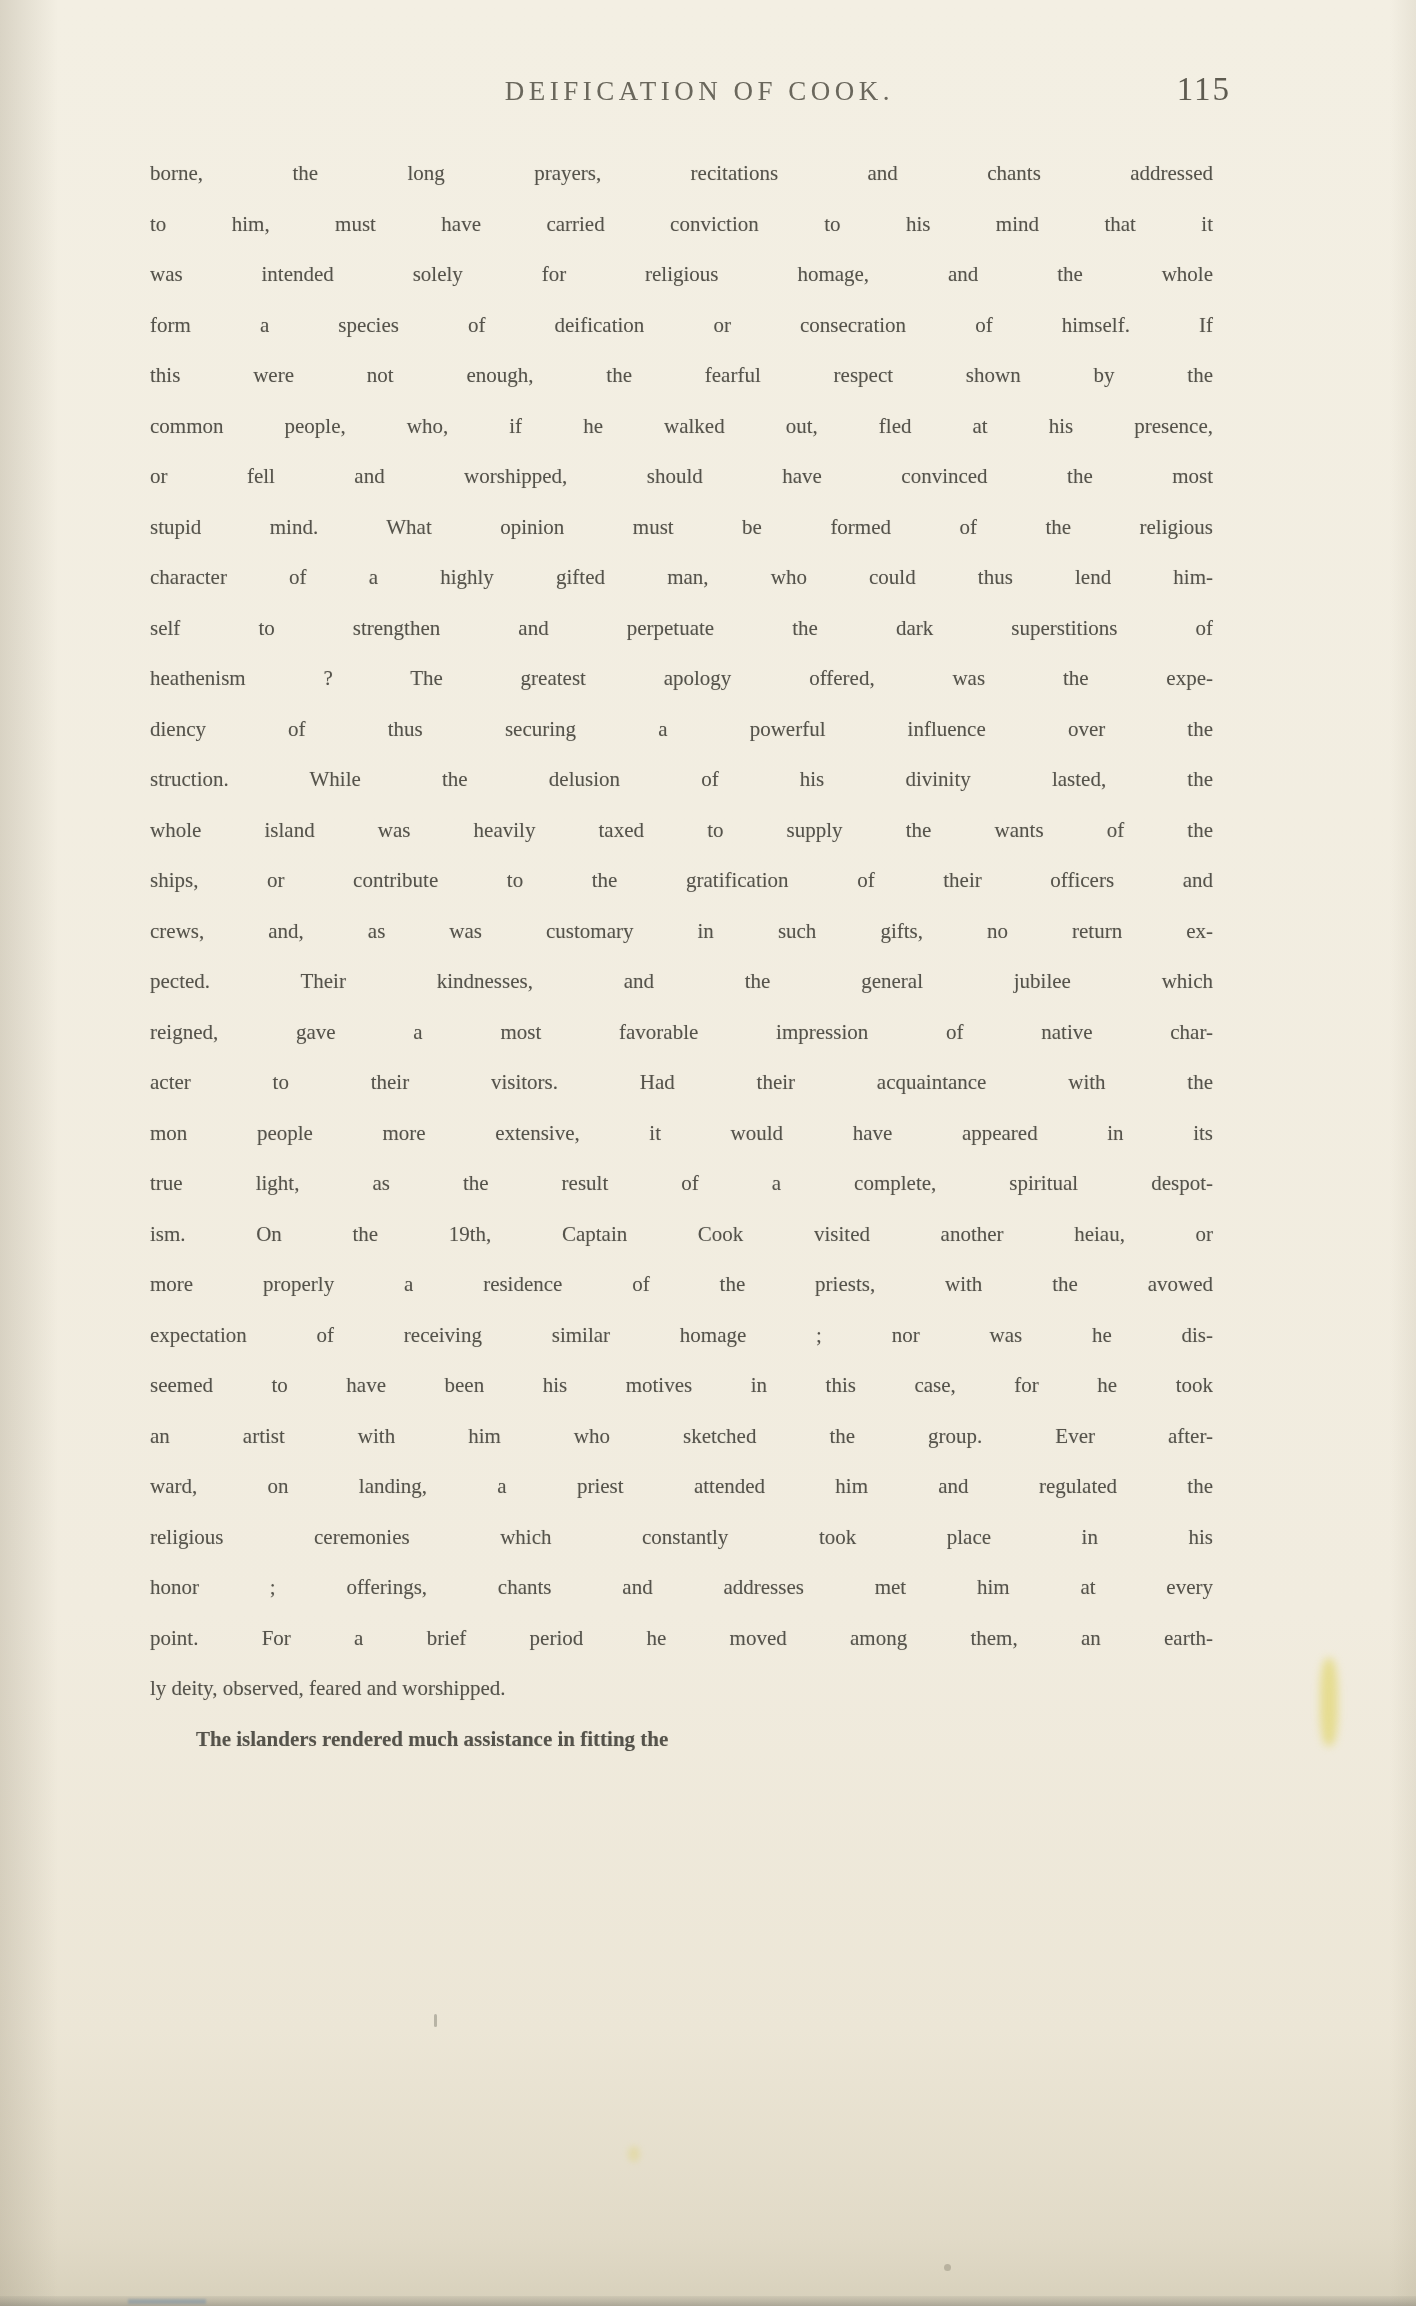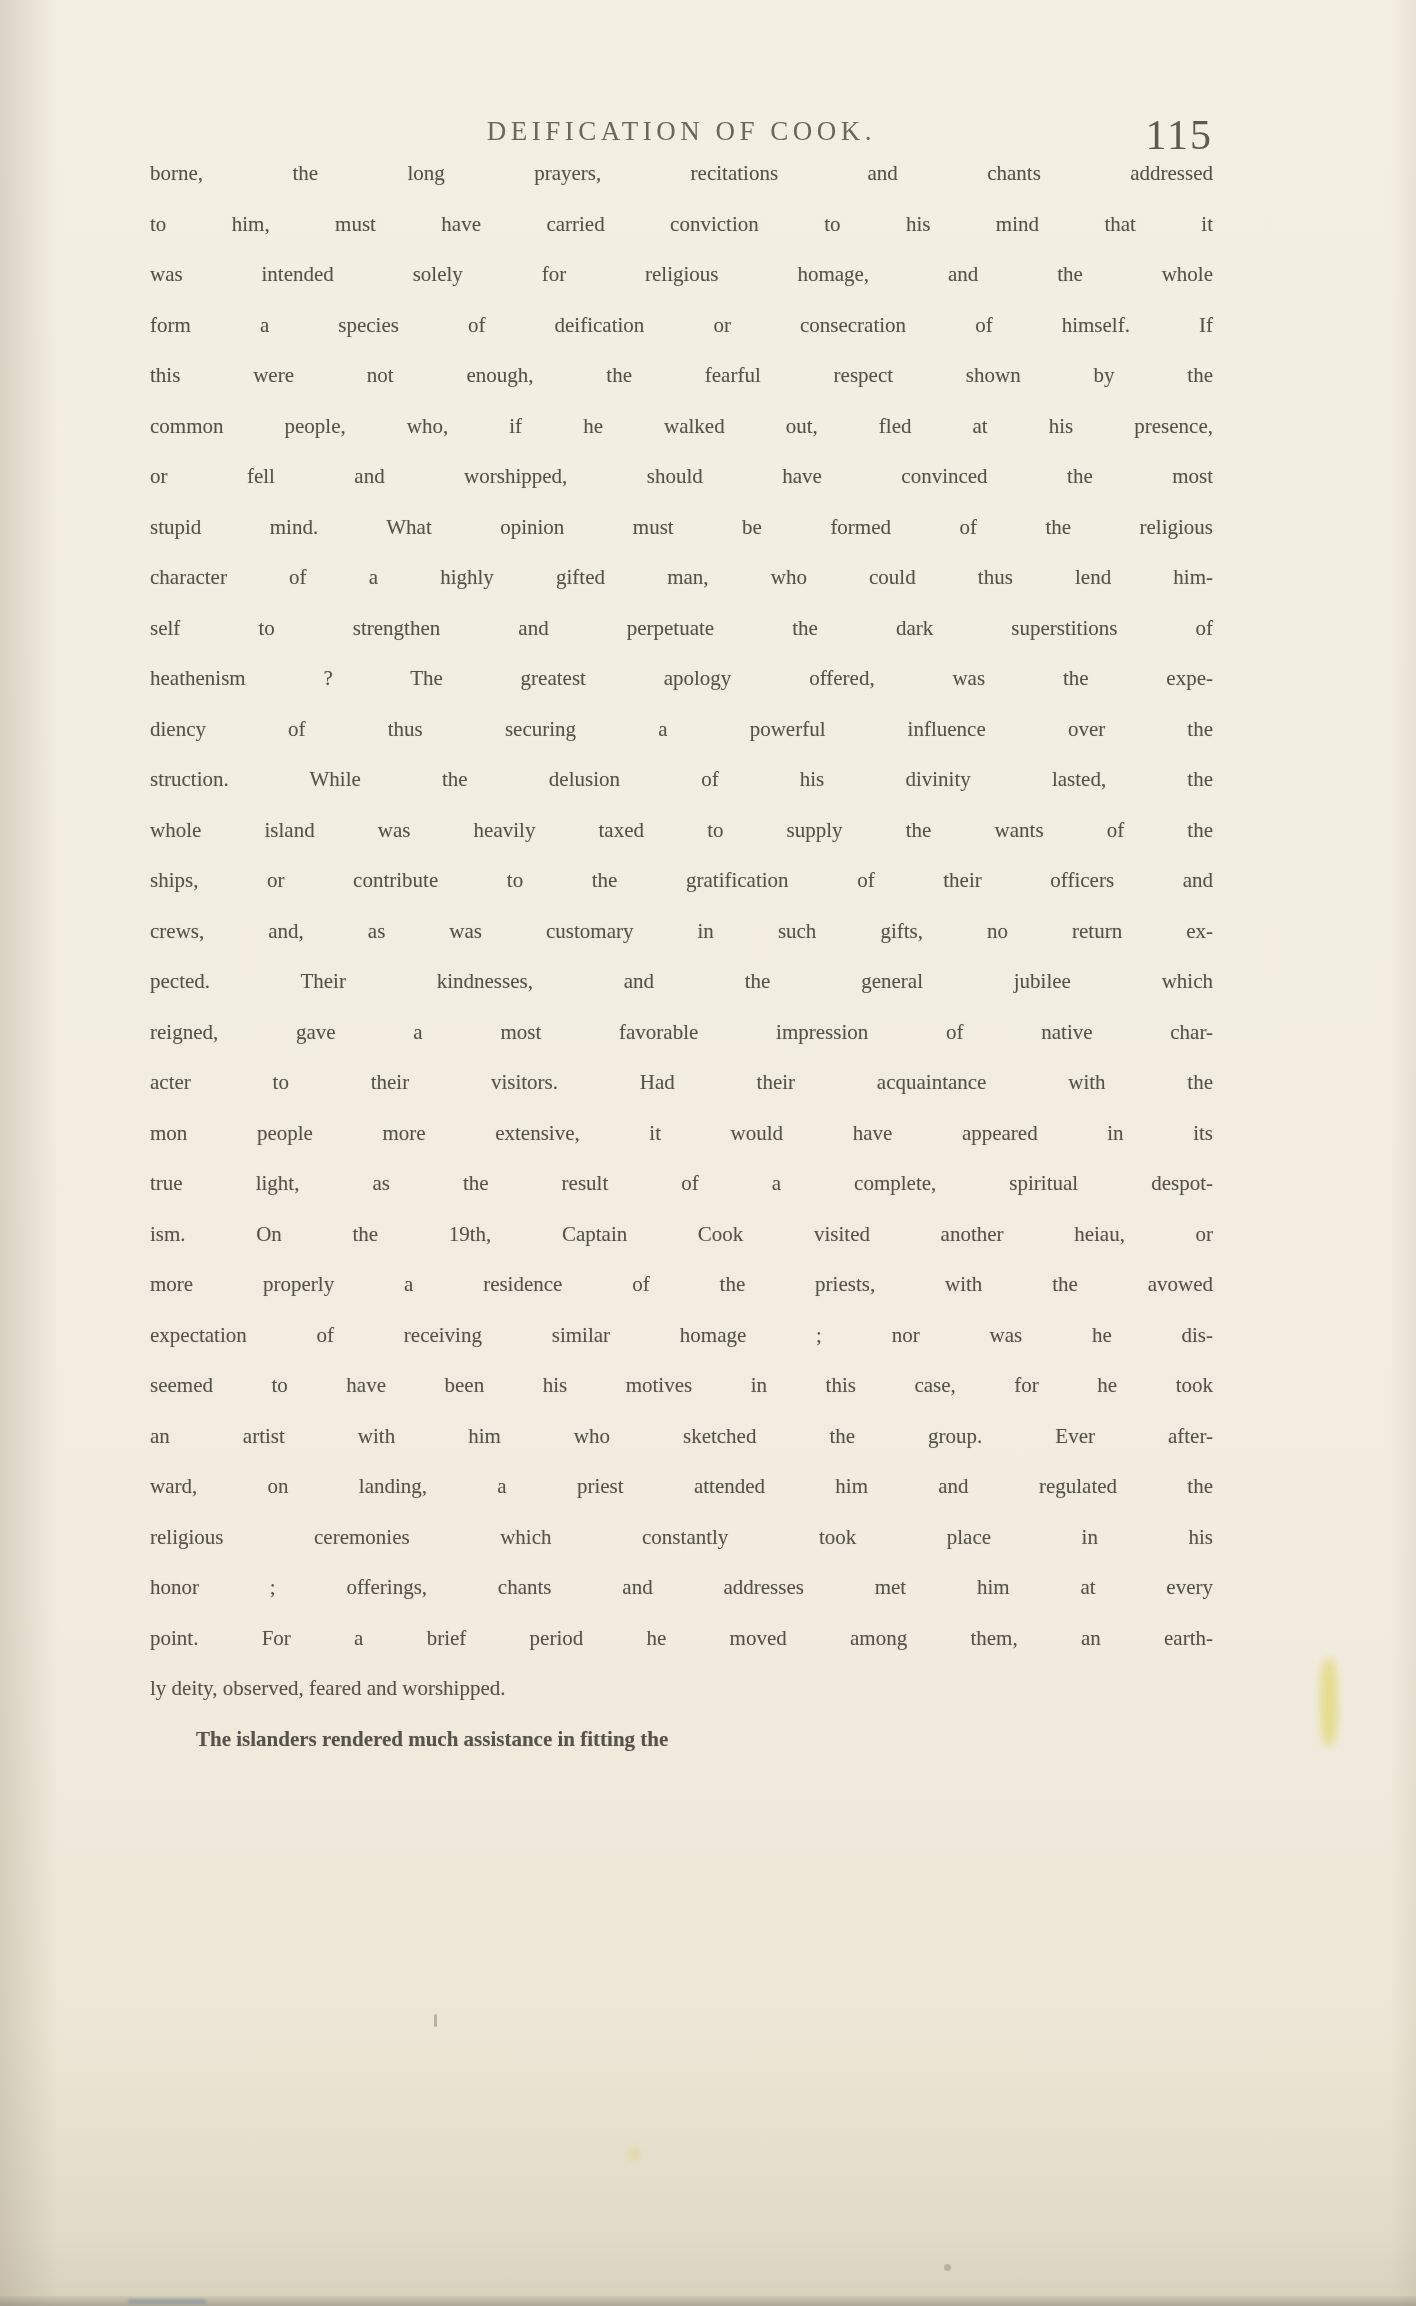--- a/index.html
+++ b/index.html
@@ -18,31 +18,30 @@
     background: linear-gradient(90deg, rgba(150,140,118,0.28), rgba(150,140,118,0));
     pointer-events: none;
   }
   
   .page::after {
     content: ""; position: absolute; right: 0; top: 0; bottom: 0; width: 26px;
     background: linear-gradient(270deg, rgba(160,150,128,0.14), rgba(160,150,128,0));
     pointer-events: none;
   }
   .page-header {
-    position: absolute; left: 150px; top: 76px; width: 1063px; height: 46px;
+    position: absolute; left: 168px; top: 76px; width: 1063px; height: 46px;
     color: #6a675c;
-    margin-top: 40px;
   }
   .running-title {
     position: absolute; left: 0; right: 0; text-align: center;
     font-size: 27px; letter-spacing: 4.5px;
   }
   .page-number {
     position: absolute; right: 0; top: -5px;
-    font-size: 42px; letter-spacing: 2px; color: #5e5b50; text-align: center;
+    font-size: 33px; letter-spacing: 2px; color: #5e5b50; text-align: center;
   }
   .text-block {
     position: absolute; left: 150px; top: 148px; width: 1063px;
     color: #55534b; font-size: 21px; line-height: 50.5px;
     text-shadow: 0 0 1px rgba(85,83,75,0.25);
   }
   .line { text-align: justify; text-align-last: justify; }
   .para .line:last-child { text-align-last: left; }
   .para-2 .line:first-child { text-indent: 46px; font-weight: bold; }
 

